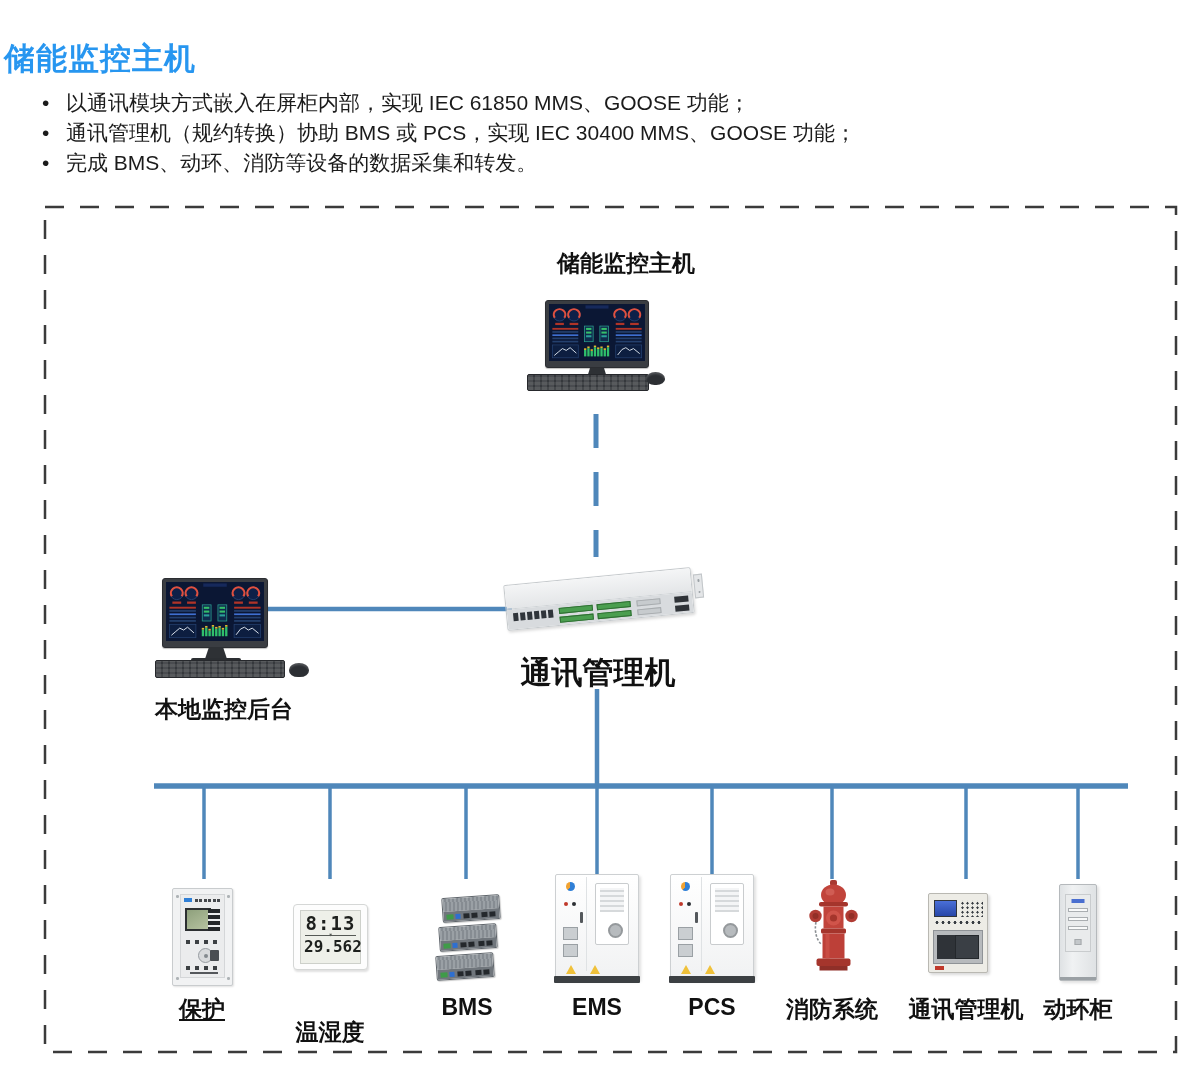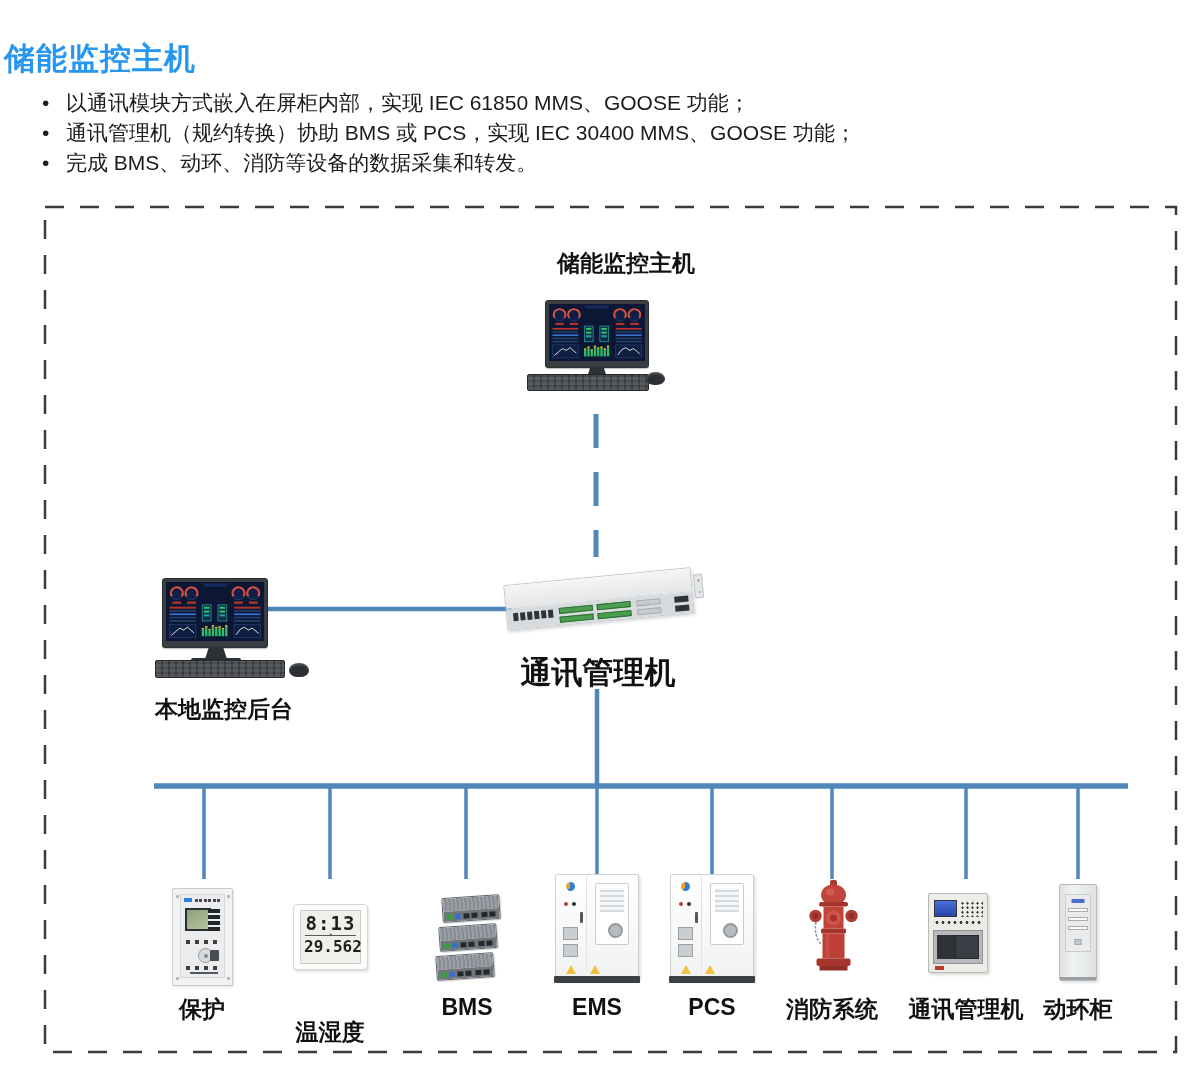--- a/index.html
+++ b/index.html
@@ -394,21 +394,21 @@
     <div class="env-inner">
       <div class="env-chip"></div>
       <div class="env-slot" style="top:13px;"></div>
       <div class="env-slot" style="top:22px;"></div>
       <div class="env-slot" style="top:31px;"></div>
       <div class="env-sq"></div>
     </div>
     <div class="env-base"></div>
   </div>
 
-  <div class="dlabel" style="left:202px; top:994px;">保护</div>
+  <div class="dlabel" style="left:202px; top:994px;text-decoration:underline;">保护</div>
   <div class="dlabel" style="left:330px; top:1017px;">温湿度</div>
   <div class="dlabel" style="left:467px; top:994px;">BMS</div>
   <div class="dlabel" style="left:597px; top:994px;">EMS</div>
   <div class="dlabel" style="left:712px; top:994px;">PCS</div>
   <div class="dlabel" style="left:832px; top:994px;">消防系统</div>
   <div class="dlabel" style="left:966px; top:994px;">通讯管理机</div>
   <div class="dlabel" style="left:1078px; top:994px;">动环柜</div>
 
 </div>
 

